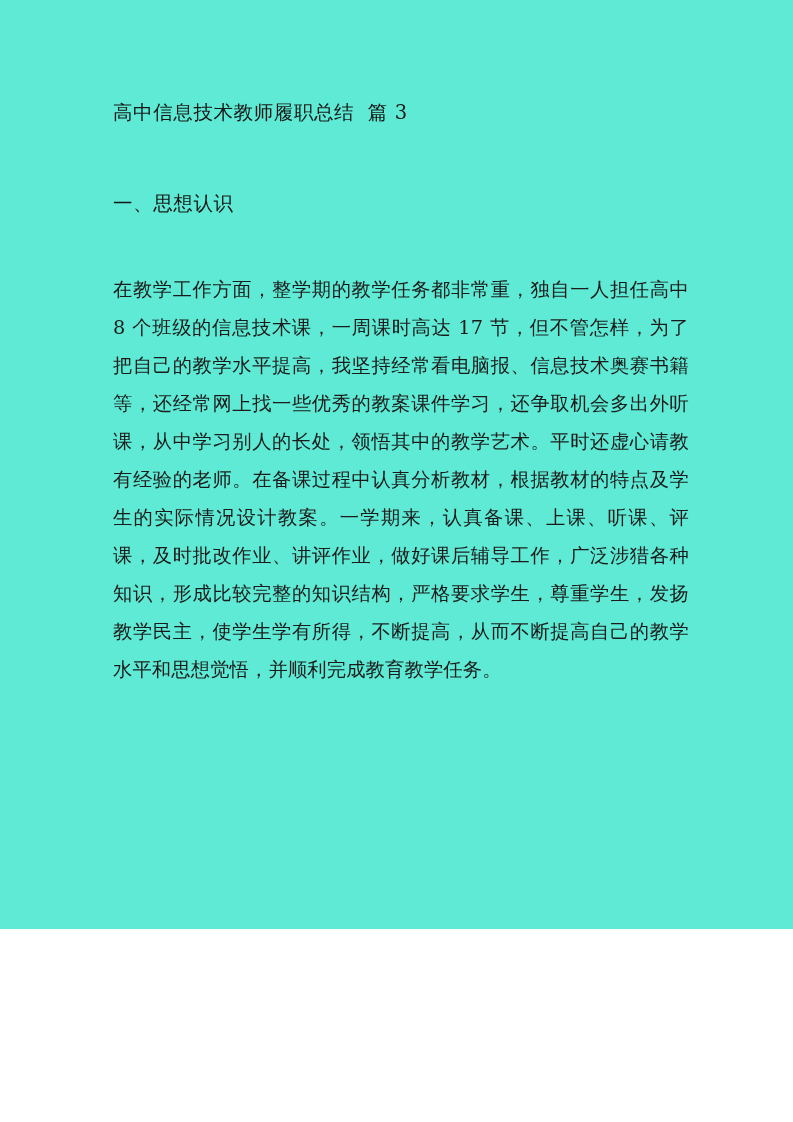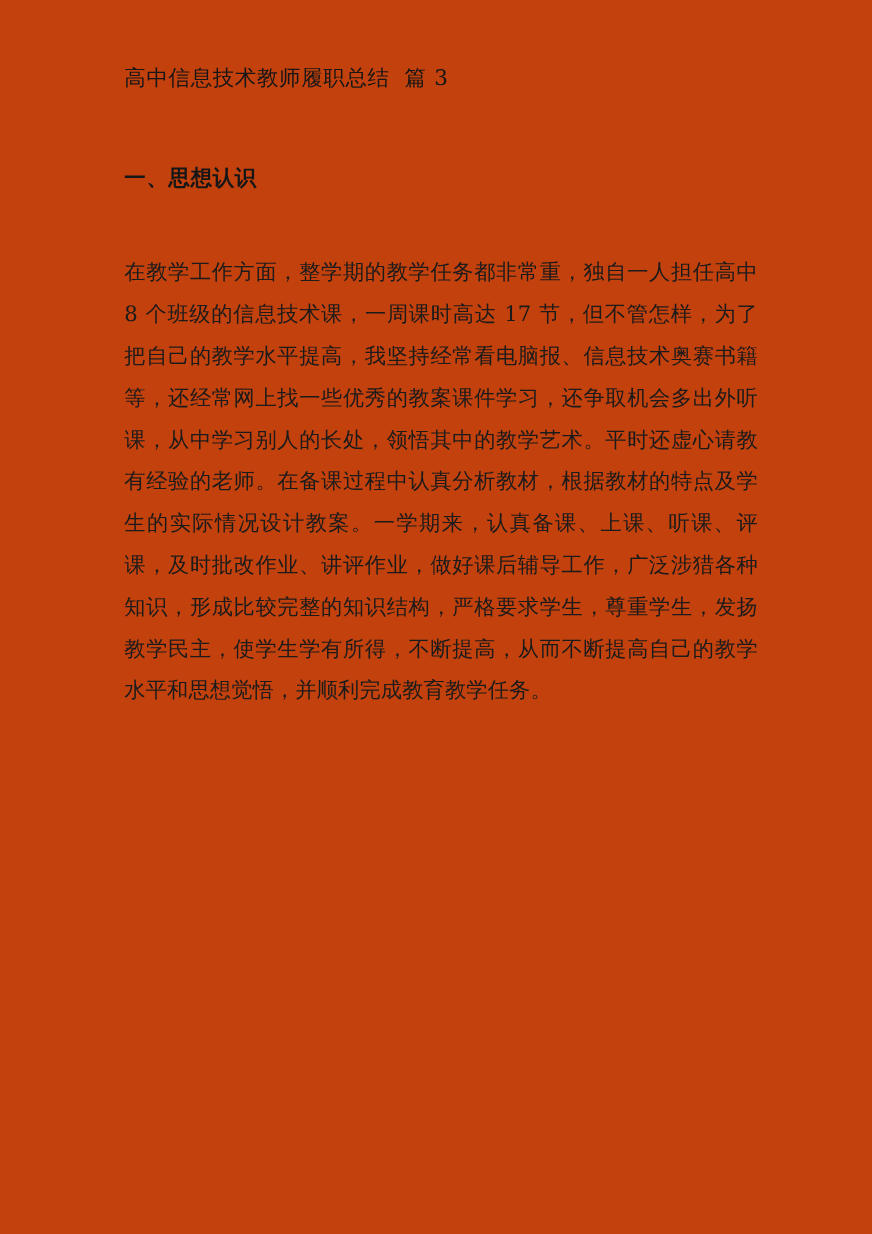--- a/index.html
+++ b/index.html
@@ -12,43 +12,43 @@
     height: 1122px;
     background: #ffffff;
     font-family: "DejaVu Serif", "Liberation Serif", serif;
     color: #1b1b1b;
     overflow: hidden;
   }
 
   .page {
     position: relative;
     width: 793px;
-    height: 1122px;
-    background: #c2410c;
+    height: 929px;
+    background: #5eead4;
     box-sizing: border-box;
-    padding: 56px 104px 0 113px;
+    padding: 98px 104px 0 113px;
   }
 
   .doc-title {
     font-size: 19.5px;
     line-height: 1.5;
     letter-spacing: 0.6px;
     color: #161616;
     margin: 0 0 62px 0;
     font-weight: 400;
     white-space: pre;
   }
 
   .section-heading {
     font-size: 19.5px;
     line-height: 1.5;
     letter-spacing: 0.6px;
     color: #161616;
     margin: 0 0 52px 0;
-    font-weight: 700;
+    font-weight: 400;
   }
 
   .body-paragraph {
     font-size: 19.3px;
     line-height: 38px;
     letter-spacing: 0.15px;
     color: #1b1b1b;
     margin: 0 0 56px 0;
     text-align: justify;
     text-justify: inter-ideograph;

